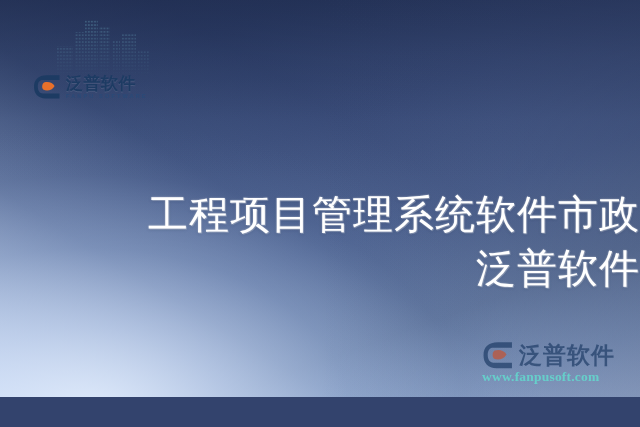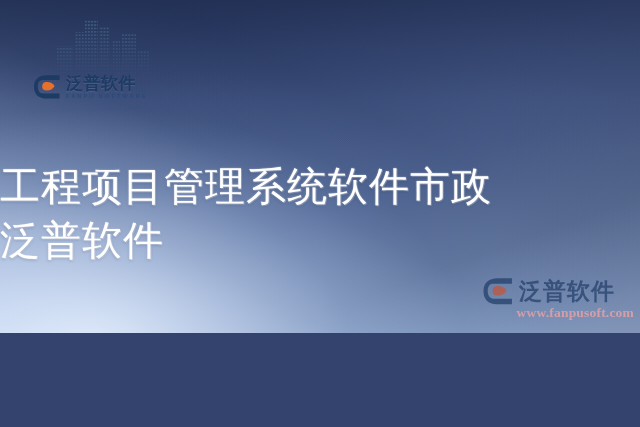--- a/index.html
+++ b/index.html
@@ -11,21 +11,21 @@
   }
 
   body {
     font-family: "Liberation Sans", sans-serif;
     background: #33436d;
   }
 
   #banner {
     position: relative;
     width: 640px;
-    height: 333px;
+    height: 397px;
     overflow: hidden;
     
     background: #2b3b66;
     text-decoration: underline;
   }
 
   
   .grad-layer {
     position: absolute;
     inset: 0;
@@ -113,22 +113,22 @@
     color: #2a4a78;
     letter-spacing: 2.1px;
     margin-top: 2px;
   }
 
   
   .headline {
     position: absolute;
     left: 0;
     right: 0;
-    top: 160px;
-    text-align: left;
+    top: 188px;
+    text-align: right;
     font-family: "DejaVu Serif", serif;
     font-size: 40px;
     font-weight: 400;
     line-height: 1.34;
     color: #ffffff;
     letter-spacing: 1px;
     text-shadow:
       0 0 2px rgba(255,255,255,0.55),
       0 1px 3px rgba(30,45,85,0.35),
       1px 1px 0 rgba(255,255,255,0.25);
@@ -151,23 +151,22 @@
     font-size: 23px;
     font-weight: 700;
     color: #1e3c66;
     letter-spacing: 1px;
     opacity: 0.78;
   }
   .wm-url {
     font-family: "Liberation Serif", serif;
     font-size: 13.5px;
     font-weight: 700;
-    color: #fca5a5;
+    color: #5eead4;
     letter-spacing: 0.2px;
-    text-align: right;
     margin-top: -2px;
     opacity: 0.80;
   }
 </style>
 </head>
 <body>
 
 <div id="banner">
 
   <div class="grad-layer grad-base"></div>

